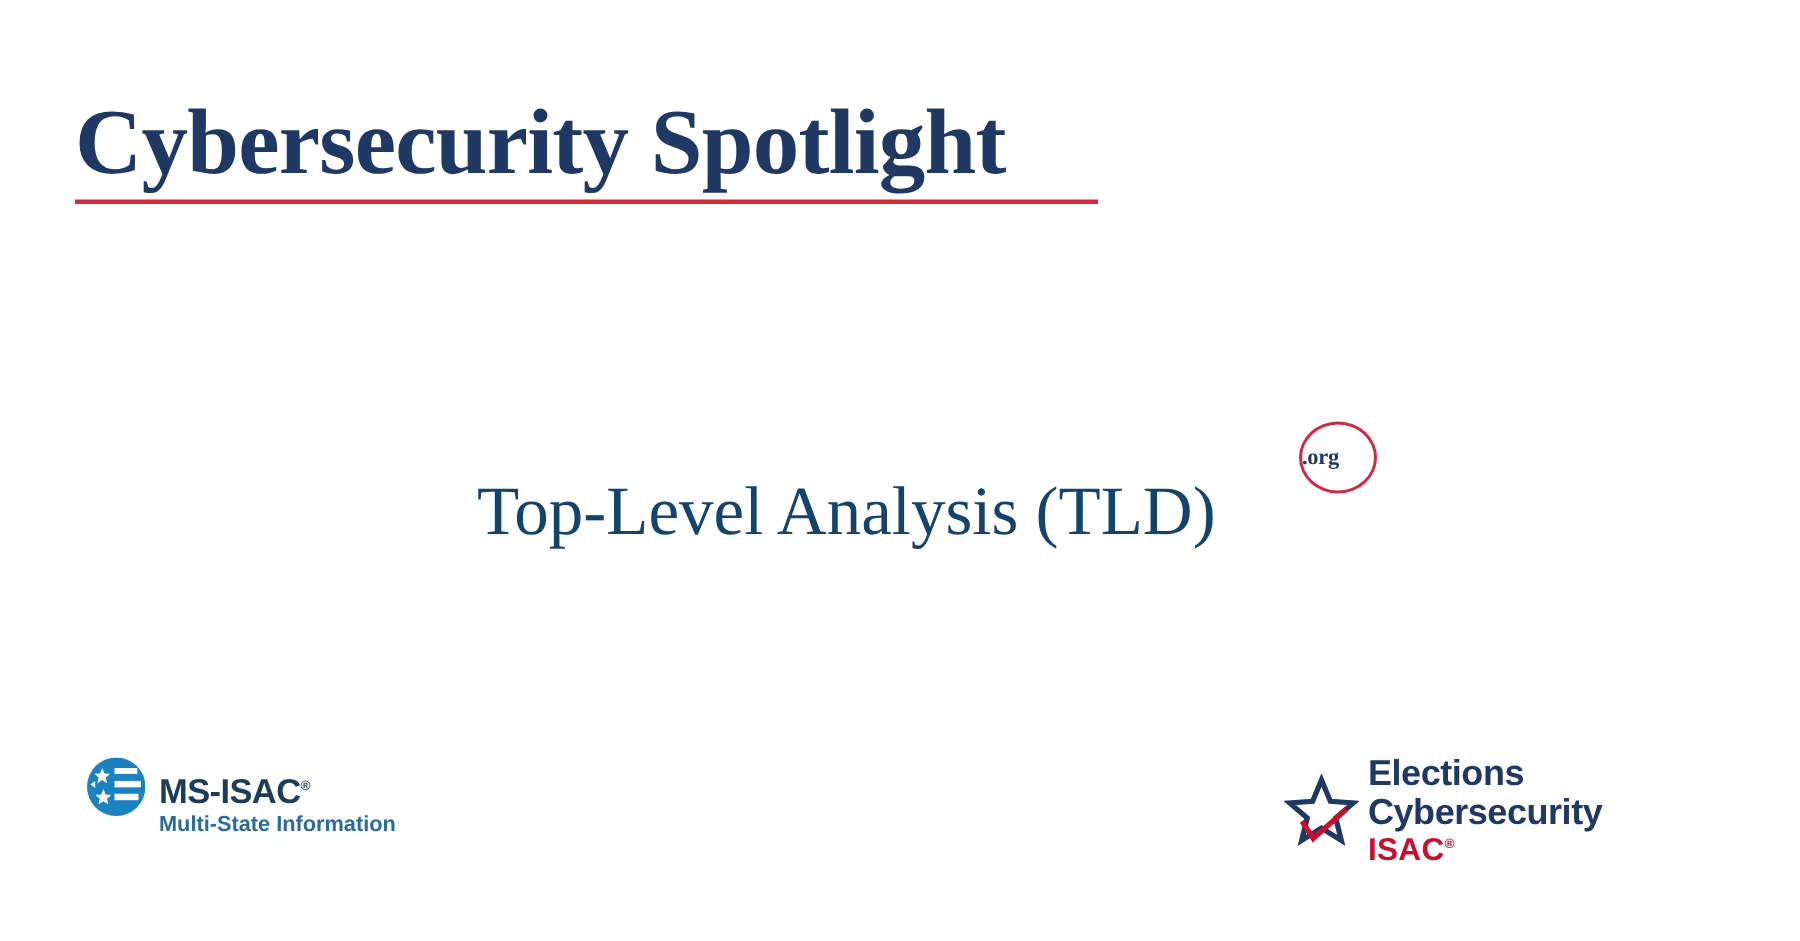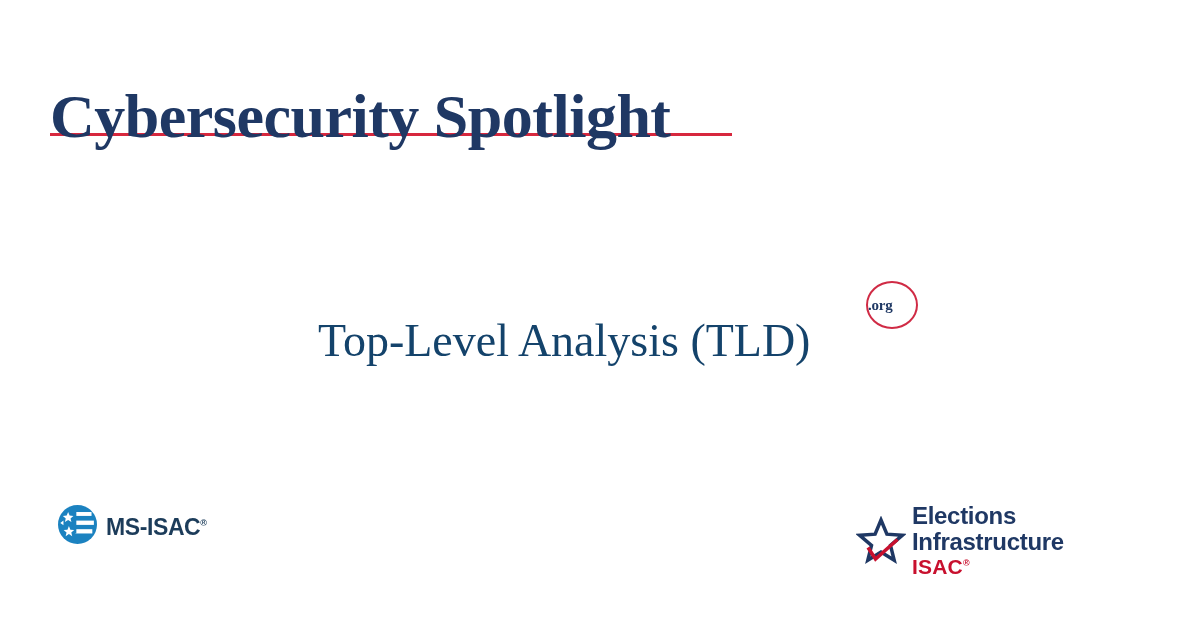--- a/index.html
+++ b/index.html
@@ -30,21 +30,20 @@
     font-family: "Liberation Serif", "DejaVu Serif", serif;
     font-weight: bold;
     font-size: 62px;
     line-height: 1.05;
     letter-spacing: -0.5px;
     color: #1F3864;
     display: inline-block;
     padding-right: 14px;
     position: relative;
     z-index: 2;
-    margin-top: 21px;
   }
   .title-rule {
     position: absolute;
     left: 0px;
     top: 70px;
     width: 682px;
     height: 3px;
     background: #D7283E;
     z-index: 1;
   }
@@ -199,29 +198,30 @@
       <rect x="38" y="18" width="9" height="55" fill="#1B82C0"></rect>
 
       <polygon fill="#FFFFFF" points="26,18 29.8,27.2 39.6,27.9 32.1,34.3 34.4,43.9 26,38.6 17.6,43.9 19.9,34.3 12.4,27.9 22.2,27.2"></polygon>
       <polygon fill="#FFFFFF" points="28,54 31.8,63.2 41.6,63.9 34.1,70.3 36.4,79.9 28,74.6 19.6,79.9 21.9,70.3 14.4,63.9 24.2,63.2"></polygon>
 
       <polygon fill="#FFFFFF" points="6,46 14,40 14,52"></polygon>
     </svg>
     <div class="msisac-words">
       <div class="msisac-name"><span>MS-ISAC</span><sup>®</sup></div>
       <div class="msisac-tag">
+        <div>Multi-State Information</div>
       </div>
     </div>
   </div>
 
   <div class="eiisac-logo">
     <svg class="eiisac-mark" viewBox="0 0 100 100">
       <polygon points="50,8 61.8,36.4 92.5,38.6 69,58.6 76.4,88.5 50,72.1 23.6,88.5 31,58.6 7.5,38.6 38.2,36.4" fill="none" stroke="#1F3864" stroke-width="7" stroke-linejoin="miter"></polygon>
       <path d="M24 63 L39 86 L83 47" fill="none" stroke="#C8102E" stroke-width="7" stroke-linecap="butt" stroke-linejoin="miter"></path>
     </svg>
     <div class="eiisac-words">
       <div class="eiisac-line">Elections</div>
-      <div class="eiisac-line">Infrastructure</div>
+      <div class="eiisac-line">Cybersecurity</div>
       <div class="eiisac-isac"><span>ISAC</span><sup>®</sup></div>
     </div>
   </div>
 
 </div>
 
 </body></html>

